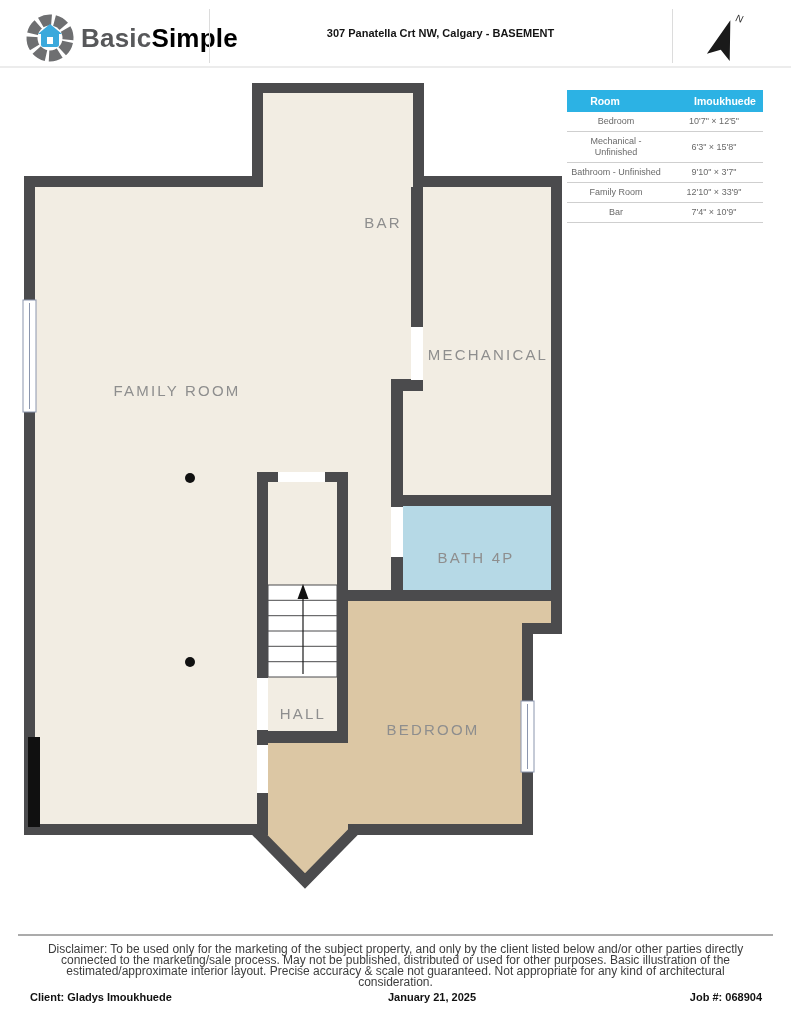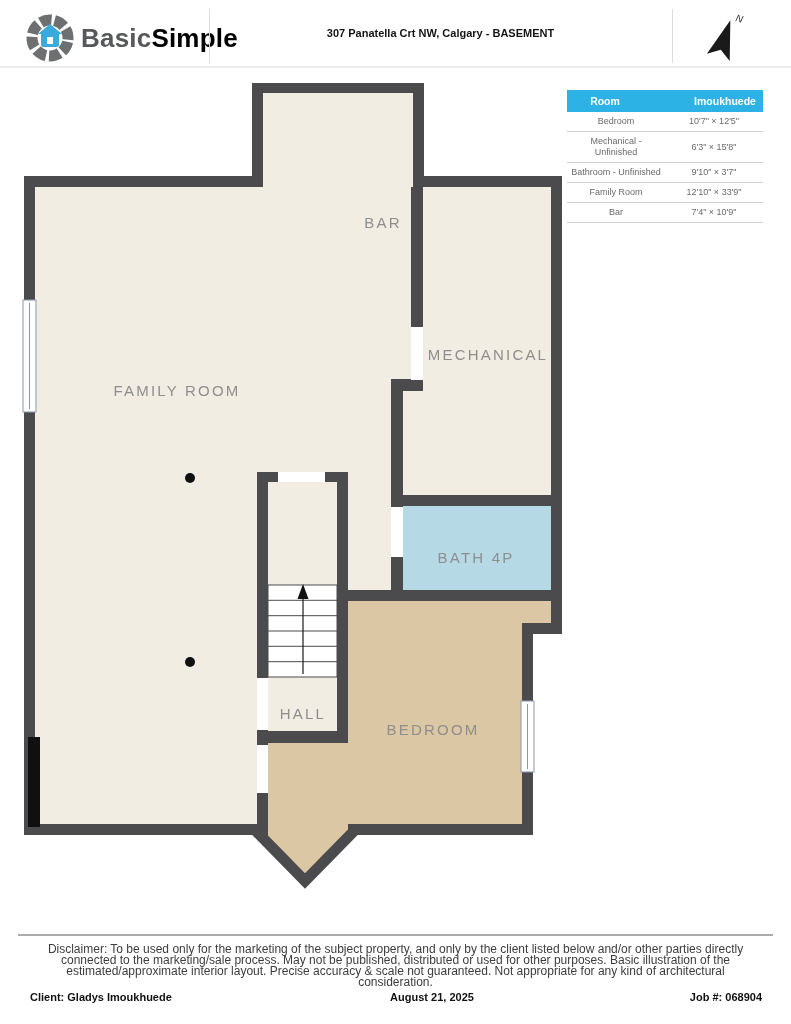--- a/index.html
+++ b/index.html
@@ -187,18 +187,18 @@
       <div class="dt-cell">Bar</div>
       <div class="dt-cell">7'4" × 10'9"</div>
     </div>
   </div>
 
   <div>
     <div class="ftr-rule"></div>
     <div class="disclaimer">Disclaimer: To be used only for the marketing of the subject property, and only by the client listed below and/or other parties directly connected to the marketing/sale process. May not be published, distributed or used for other purposes. Basic illustration of the estimated/approximate interior layout. Precise accuracy &amp; scale not guaranteed. Not appropriate for any kind of architectural consideration.</div>
     <div class="ftr-row">
       <span class="f-client">Client: Gladys Imoukhuede</span>
-      <span class="f-date">August 21, 2025</span>
+      <span class="f-date">January 21, 2025</span>
       <span class="f-job">Job #: 068904</span>
     </div>
   </div>
 
 </div>
 
 </body></html>

